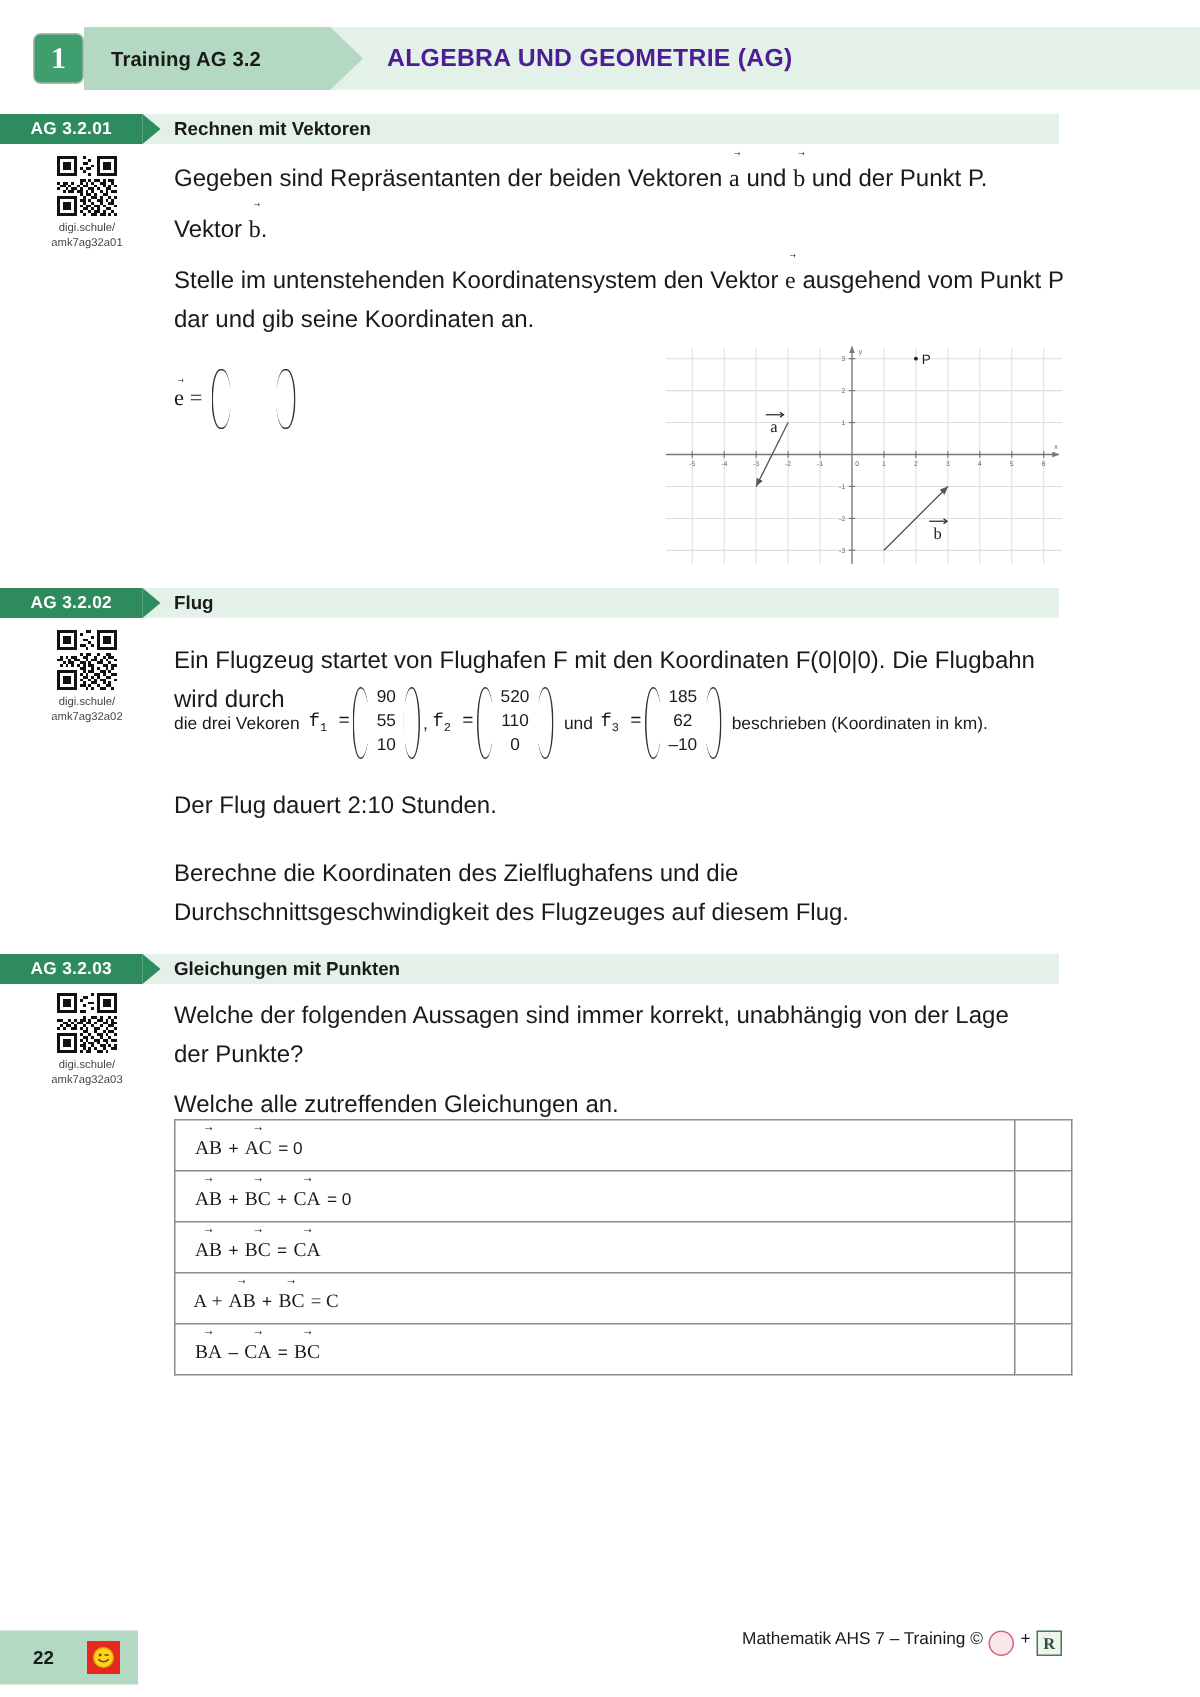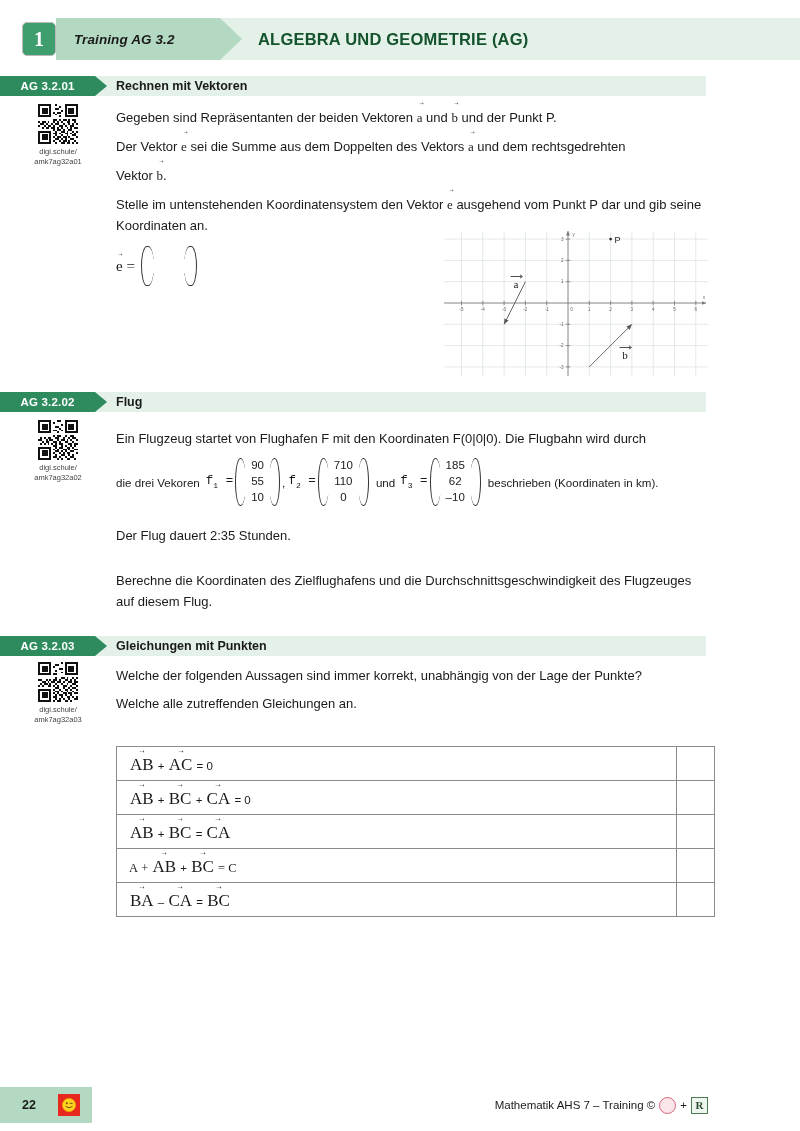--- a/index.html
+++ b/index.html
@@ -49,26 +49,25 @@
   }
   .header-number-inner {
     position: absolute; left: 0; top: 0; right: 0; bottom: 0;
     display: flex; align-items: center; justify-content: center;
   }
   .header-subtitle {
     position: absolute; left: 74px; top: 0; height: 42px;
     display: flex; align-items: center;
     font-size: 13.5px; font-weight: bold; color: #1a1a1a;
     letter-spacing: 0.1px;
-    font-style: italic;
   }
   .header-title {
     position: absolute; left: 258px; top: 0; height: 42px;
     display: flex; align-items: center;
-    font-size: 16.5px; font-weight: bold; color: #14532d;
+    font-size: 16.5px; font-weight: bold; color: #4c1d95;
     letter-spacing: 0.2px;
   }
 
   
   .ex-header { position: absolute; left: 0; height: 20px; width: 660px; }
   .ex-band {
     position: absolute; left: 0; top: 0; width: 706px; height: 20px;
     background: #e3f1e8;
   }
   .ex-tag {
@@ -99,21 +98,21 @@
     display: block;
   }
   .qr-caption {
     font-size: 7.5px; color: #444; line-height: 1.35; margin-top: 3px;
     font-family: "Liberation Sans", sans-serif;
   }
 
   
   .body-text {
     position: absolute; left: 116px;
-    font-size: 13px; line-height: 1.62; color: #1a1a1a;
+    font-size: 16px; line-height: 1.62; color: #1a1a1a;
   }
   .body-text p { margin: 0 0 7px 0; }
   .body-text p:last-child { margin-bottom: 0; }
 
   .vec {
     position: relative; display: inline-block;
     font-family: "Liberation Serif", serif; font-style: normal;
     padding-top: 1px;
   }
   .vec::after {
@@ -183,21 +182,21 @@
   }
   .eq-table td {
     border: 1px solid #8c8c8c;
     height: 34px;
     vertical-align: middle;
   }
   .eq-table td.eq-cell { width: 560px; padding-left: 12px; }
   .eq-table td.box-cell { width: 38px; }
   .ovl {
     position: relative; display: inline-block;
-    font-family: "Liberation Serif", serif; font-size: 17px;
+    font-family: "Liberation Serif", serif; font-size: 13px;
     margin: 0 1px; padding-top: 2px;
   }
   .ovl::after {
     content: "\2192"; position: absolute; left: 50%; top: -8px;
     transform: translateX(-50%) scaleX(0.78);
     font-size: 10px; line-height: 1; color: #1a1a1a;
   }
   .plain-var { font-family: "Liberation Serif", serif; font-size: 12.5px; }
 
   
@@ -212,21 +211,21 @@
     font-size: 12.5px; font-weight: bold; color: #1a1a1a;
   }
   .footer-smiley {
     position: absolute; left: 58px; top: 15px;
     width: 22px; height: 22px;
     background: #e8281e;
     display: flex; align-items: center; justify-content: center;
   }
   .footer-right {
     position: absolute; right: 92px; top: 8px; height: 36px;
-    display: flex; align-items: center; gap: 4px;
+    display: flex; align-items: flex-start; gap: 4px;
     font-size: 11.5px; color: #1a1a1a;
   }
   .logo-circle {
     width: 17px; height: 17px; border-radius: 50%;
     border: 1.2px solid #d4647e;
     background: #fbe6ea;
     display: inline-block;
   }
   .logo-box {
     width: 17px; height: 17px;
@@ -361,21 +360,20 @@
     </g>
   </svg>
   <div class="qr-caption">
     <span>digi.schule/</span><br>
     <span>amk7ag32a01</span>
   </div>
 </div>
 
 <div class="body-text" style="top:106px; width:600px;">
   <p>Gegeben sind Repräsentanten der beiden Vektoren&nbsp;<span class="vec arrow">a</span>&nbsp;und&nbsp;<span class="vec arrow">b</span>&nbsp;und der Punkt P.</p>
-  <p>Der Vektor&nbsp;<span class="vec arrow">e</span>&nbsp;sei die Summe aus dem Doppelten des Vektors&nbsp;<span class="vec arrow">a</span>&nbsp;und dem rechtsgedrehten</p>
   <p>Vektor&nbsp;<span class="vec arrow">b</span>.</p>
   <p>Stelle im untenstehenden Koordinatensystem den Vektor&nbsp;<span class="vec arrow">e</span>&nbsp;ausgehend vom Punkt P dar und gib seine Koordinaten an.</p>
 </div>
 
 <div class="evec-box" style="top:246px;">
   <span class="evec-lhs"><span class="vec arrow">e</span>&nbsp;=</span>
   <span class="paren"></span>
   <span class="paren right"></span>
 </div>
 
@@ -598,21 +596,21 @@
       <span>10</span>
     </span>
     <span class="mparen right"></span>
   </span>
   <span>,&nbsp;</span>
 
   <span class="subvar">f<sub>2</sub>&nbsp;=</span>
   <span class="matrix">
     <span class="mparen"></span>
     <span class="mcol">
-      <span>710</span>
+      <span>520</span>
       <span>110</span>
       <span>0</span>
     </span>
     <span class="mparen right"></span>
   </span>
   <span style="width:5px;"></span>
   <span>und</span>
   <span style="width:5px;"></span>
 
   <span class="subvar">f<sub>3</sub>&nbsp;=</span>
@@ -623,21 +621,21 @@
       <span>62</span>
       <span>–10</span>
     </span>
     <span class="mparen right"></span>
   </span>
   <span style="width:5px;"></span>
   <span>beschrieben (Koordinaten in km).</span>
 </div>
 
 <div class="body-text" style="top:525px; width:580px;">
-  <p>Der Flug dauert 2:35 Stunden.</p>
+  <p>Der Flug dauert 2:10 Stunden.</p>
 </div>
 
 <div class="body-text" style="top:570px; width:580px;">
   <p>Berechne die Koordinaten des Zielflughafens und die Durchschnittsgeschwindigkeit des Flugzeuges auf diesem Flug.</p>
 </div>
 
 <div class="ex-header" style="top:636px;">
   <div class="ex-band"></div>
   <div class="ex-tag">AG 3.2.03</div>
   <div class="ex-tag-arrow"></div>

